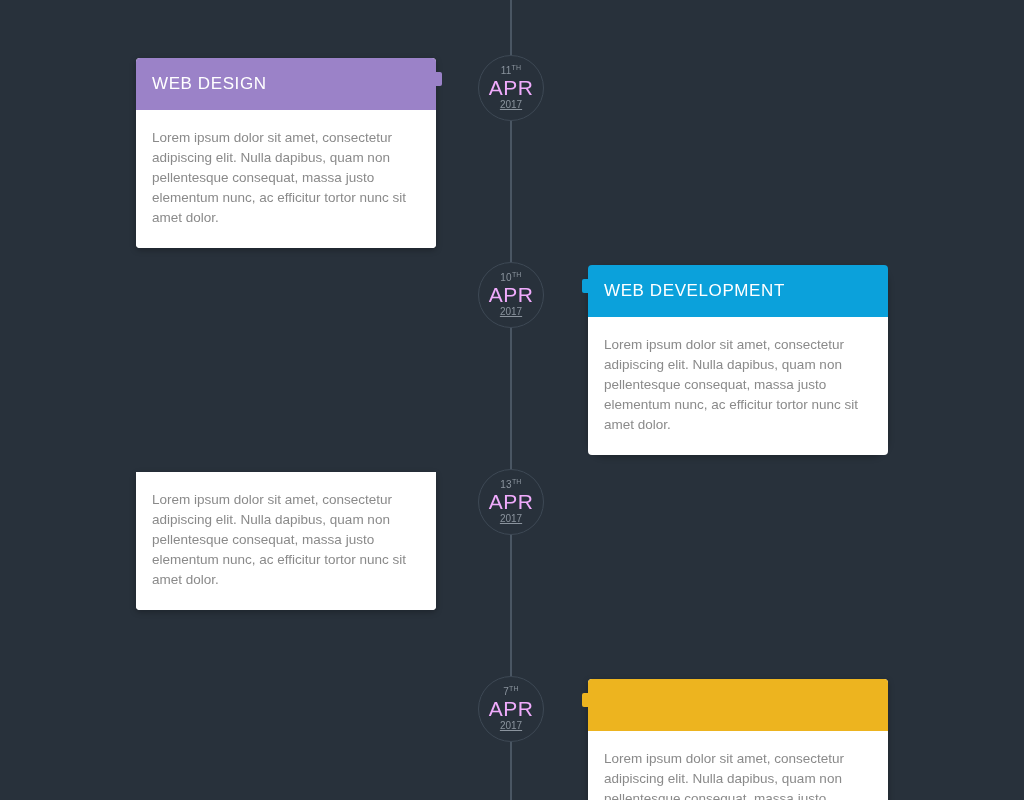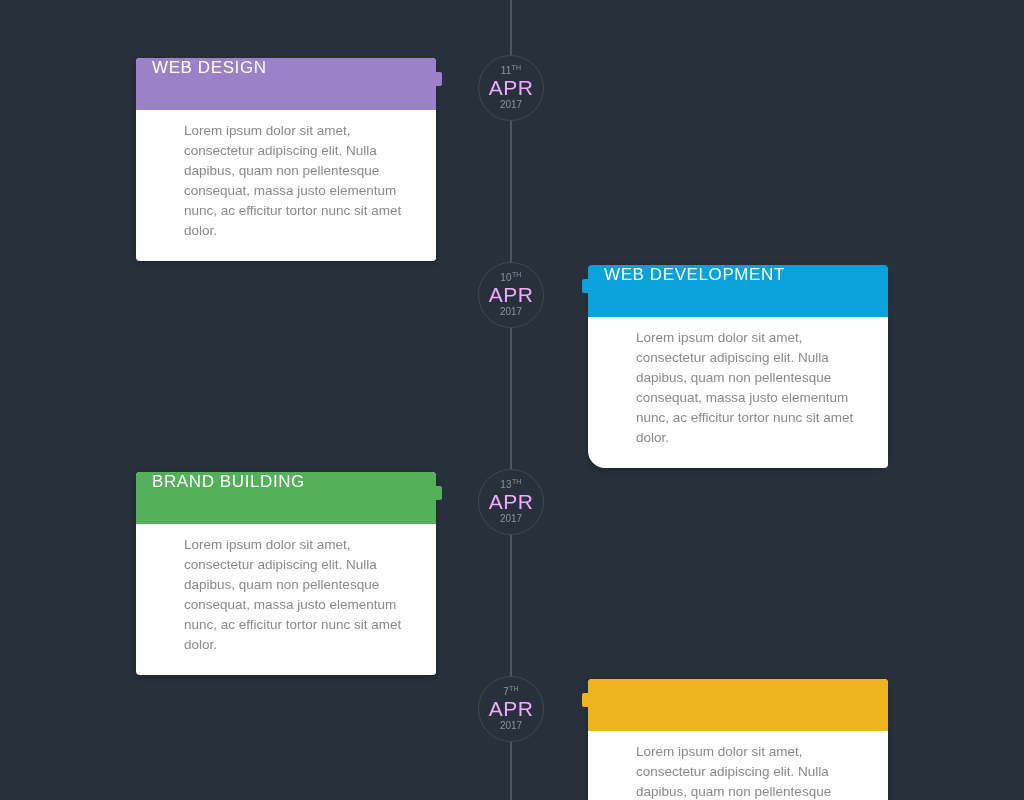--- a/index.html
+++ b/index.html
@@ -61,38 +61,40 @@
   .date-month {
     font-size: 21px;
     color: #f0abfc;
     line-height: 1.15;
     letter-spacing: 0.5px;
   }
   .date-year {
     font-size: 10px;
     color: #8b949e;
     line-height: 1;
+    text-decoration: underline;
   }
 
   
   .card {
     position: absolute;
     width: 300px;
     background: #ffffff;
     border-radius: 4px;
     box-shadow: 0 2px 6px rgba(0,0,0,0.28);
     z-index: 2;
   }
   .card-left  { left: 136px; }
   .card-right { left: 588px; }
 
   .card-header {
     height: 52px;
     border-radius: 4px 4px 0 0;
     display: flex;
+    align-items: center;
     padding: 0 16px;
     position: relative;
   }
   .card-title {
     color: #ffffff;
     font-size: 17px;
     letter-spacing: 0.6px;
     white-space: nowrap;
   }
 
@@ -100,24 +102,23 @@
   .notch {
     position: absolute;
     top: 14px;
     width: 8px;
     height: 14px;
   }
   .card-left .notch  { right: -6px; border-radius: 0 2px 2px 0; }
   .card-right .notch { left: -6px;  border-radius: 2px 0 0 2px; }
 
   .card-body {
-    padding: 11px 16px 20px 16px;
+    padding: 18px 16px 20px 16px;
     border-radius: 0 0 4px 4px;
     background: #ffffff;
-    margin-left: 32px;
   }
   .card-text {
     color: #8a8a8a;
     font-size: 13.5px;
     line-height: 20px;
   }
 </style>
 </head>
 <body>
 
@@ -151,24 +152,20 @@
     </div>
   </div>
 
   <div class="date-node" style="top:262px;">
     <span class="date-day"><span>10</span><sup>TH</sup></span>
     <span class="date-month">APR</span>
     <span class="date-year">2017</span>
   </div>
 
   <div class="card card-left" style="top:472px;">
-    <div class="card-header" style="background:#54b05a;">
-      <span class="card-title">BRAND BUILDING</span>
-      <span class="notch" style="background:#54b05a;"></span>
-    </div>
     <div class="card-body">
       <p class="card-text">Lorem ipsum dolor sit amet, consectetur adipiscing elit. Nulla dapibus, quam non pellentesque consequat, massa justo elementum nunc, ac efficitur tortor nunc sit amet dolor.</p>
     </div>
   </div>
 
   <div class="date-node" style="top:469px;">
     <span class="date-day"><span>13</span><sup>TH</sup></span>
     <span class="date-month">APR</span>
     <span class="date-year">2017</span>
   </div>

